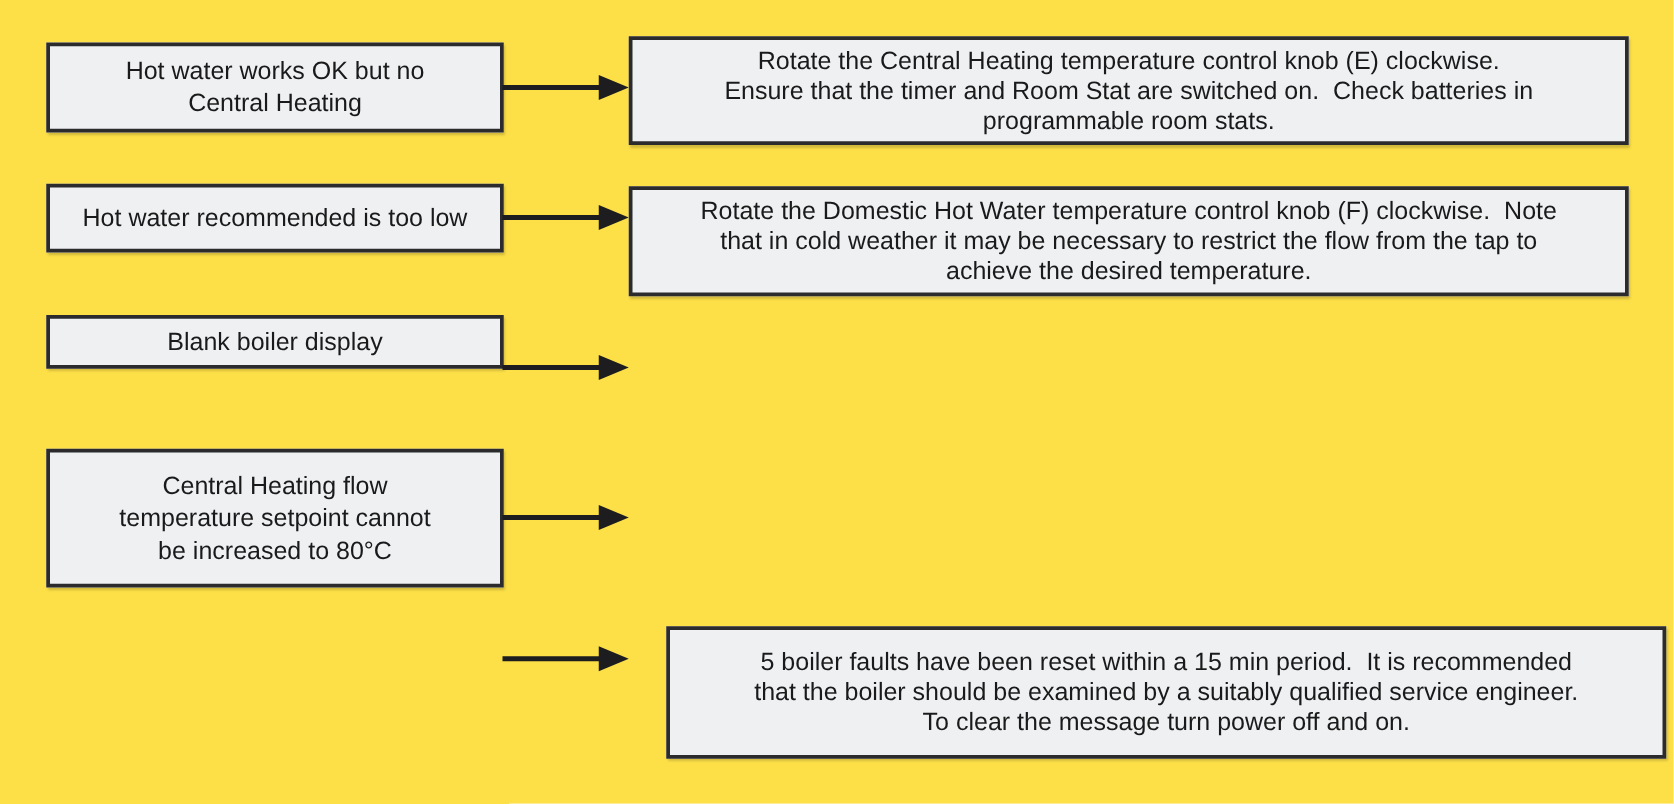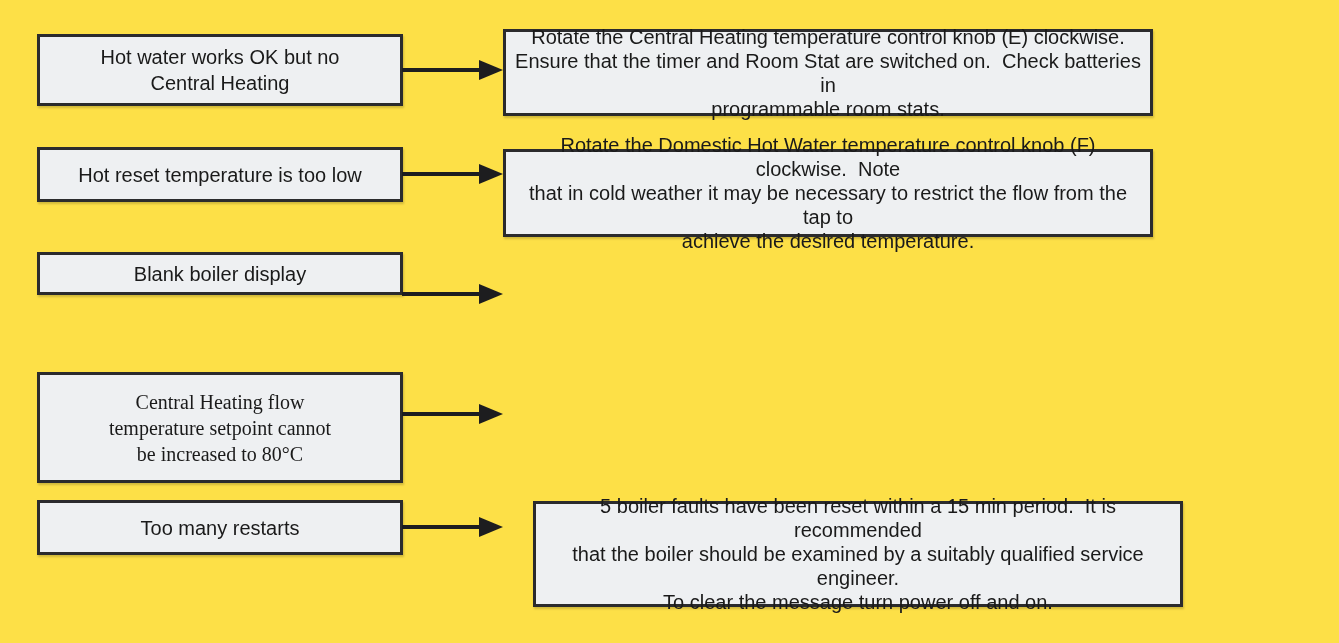--- a/index.html
+++ b/index.html
@@ -27,26 +27,26 @@
     justify-content:center;
     box-shadow:1px 2px 2px rgba(0,0,0,0.18);
   }
   .box .txt{
     white-space:pre-wrap;
     text-align:center;
     width:100%;
     padding:0 8px;
   }
   .left-box{left:37px;width:366px;font-size:20px;line-height:26px;}
-  .right-box{left:503px;width:650px;font-size:20px;line-height:24px;}
+  .right-box{left:503px;width:800px;font-size:20px;line-height:24px;}
 
   .b-l1{top:34px;height:72px;}
   .b-l2{top:147px;height:55px;}
   .b-l3{top:252px;height:43px;}
-  .b-l4{top:372px;height:111px;font-family:Liberation Serif, serif;}
+  .b-l4{top:359px;height:111px;}
   .b-l5{top:500px;height:55px;}
 
   .b-r1{top:29px;height:87px;}
   .b-r2{top:149px;height:88px;}
   .b-r3{top:269px;height:85px;}
   .b-r4{top:386px;height:74px;}
   .b-r5{top:501px;height:106px;margin-left:30px;}
 
   .arrow{position:absolute;left:402px;width:101px;height:0;}
   .arrow .shaft{
@@ -77,21 +77,21 @@
     <span class="shaft"></span>
     <span class="head"></span>
   </div>
   <div class="box right-box b-r1">
     <div class="txt">Rotate the Central Heating temperature control knob (E) clockwise.
 Ensure that the timer and Room Stat are switched on.  Check batteries in
 programmable room stats.</div>
   </div>
 
   <div class="box left-box b-l2">
-    <div class="txt">Hot reset temperature is too low</div>
+    <div class="txt">Hot water recommended is too low</div>
   </div>
   <div class="arrow a2">
     <span class="shaft"></span>
     <span class="head"></span>
   </div>
   <div class="box right-box b-r2">
     <div class="txt">Rotate the Domestic Hot Water temperature control knob (F) clockwise.  Note
 that in cold weather it may be necessary to restrict the flow from the tap to
 achieve the desired temperature.</div>
   </div>
@@ -107,23 +107,20 @@
   <div class="box left-box b-l4">
     <div class="txt">Central Heating flow
 temperature setpoint cannot
 be increased to 80°C</div>
   </div>
   <div class="arrow a4">
     <span class="shaft"></span>
     <span class="head"></span>
   </div>
 
-  <div class="box left-box b-l5">
-    <div class="txt">Too many restarts</div>
-  </div>
   <div class="arrow a5">
     <span class="shaft"></span>
     <span class="head"></span>
   </div>
   <div class="box right-box b-r5">
     <div class="txt">5 boiler faults have been reset within a 15 min period.  It is recommended
 that the boiler should be examined by a suitably qualified service engineer.
 To clear the message turn power off and on.</div>
   </div>
 

